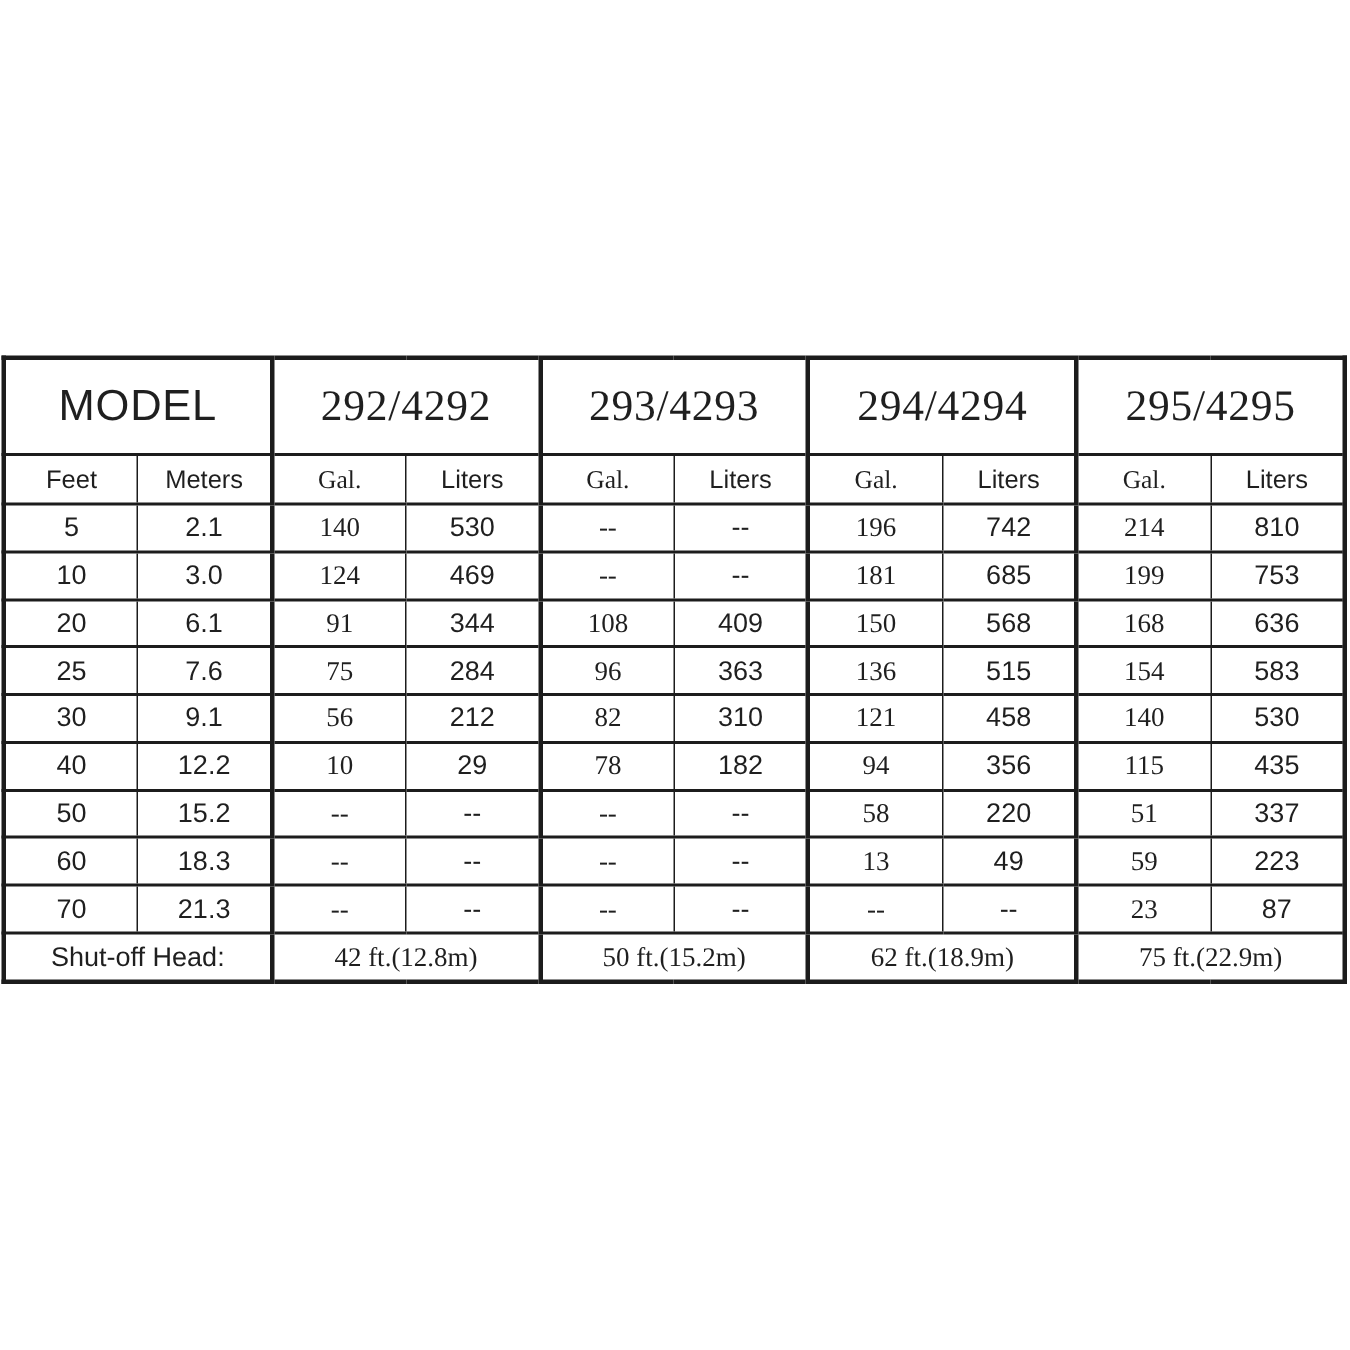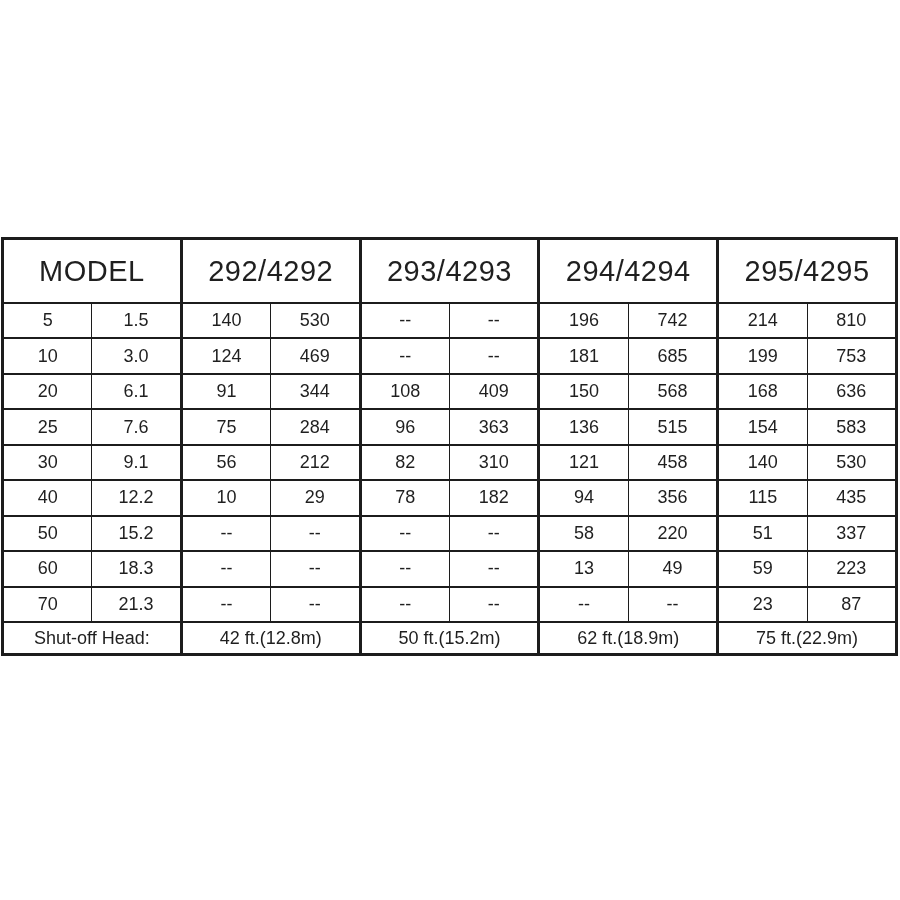--- a/index.html
+++ b/index.html
@@ -34,21 +34,21 @@
     border-top-width: 2px;
     border-bottom-width: 2px;
     padding: 0;
     text-align: center;
     vertical-align: middle;
     font-weight: normal;
     white-space: nowrap;
     overflow: hidden;
   }
   
-  .gs { border-left-width: 3px !important; }
+  .gs { border-left-width: 3px !important; font-family: Liberation Serif, serif; }
 
   tr.model-row th {
     height: 62px;
     font-size: 29px;
     letter-spacing: 0.5px;
   }
   tr.units-row th {
     height: 31px;
     font-size: 17px;
   }
@@ -80,25 +80,37 @@
         <col>
     </colgroup>
     <thead>
       <tr class="model-row">
         <th colspan="2">MODEL</th>
         <th colspan="2" class="gs">292/4292</th>
         <th colspan="2" class="gs">293/4293</th>
         <th colspan="2" class="gs">294/4294</th>
         <th colspan="2" class="gs">295/4295</th>
       </tr>
+      <tr class="units-row">
+        <th>Feet</th>
+        <th>Meters</th>
+        <th class="gs">Gal.</th>
+        <th>Liters</th>
+        <th class="gs">Gal.</th>
+        <th>Liters</th>
+        <th class="gs">Gal.</th>
+        <th>Liters</th>
+        <th class="gs">Gal.</th>
+        <th>Liters</th>
+      </tr>
     </thead>
     <tbody>
         <tr>
           <td>5</td>
-          <td>1.5</td>
+          <td>2.1</td>
           <td class="gs">140</td>
           <td>530</td>
           <td class="gs">--</td>
           <td>--</td>
           <td class="gs">196</td>
           <td>742</td>
           <td class="gs">214</td>
           <td>810</td>
         </tr>
         <tr>

